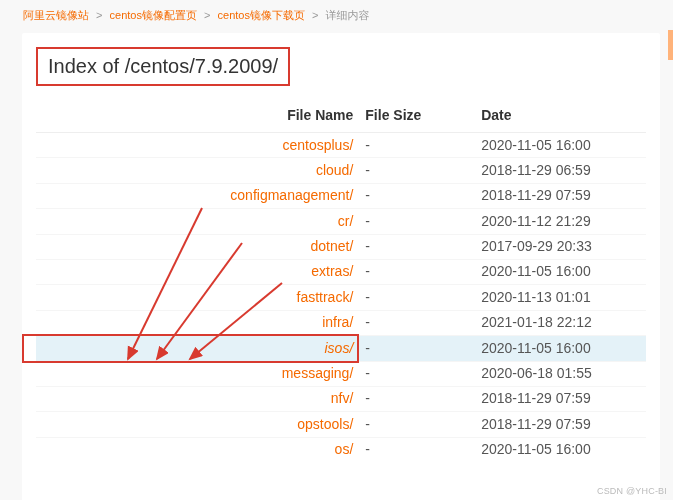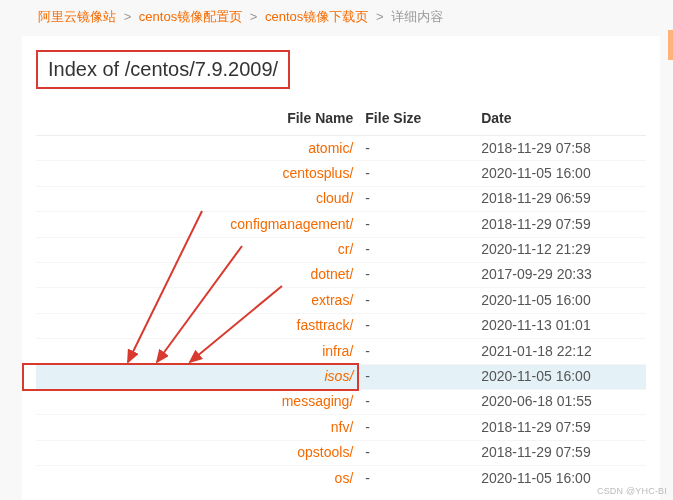--- a/index.html
+++ b/index.html
@@ -6,22 +6,22 @@
   body {
     font-family: -apple-system, BlinkMacSystemFont, "Segoe UI", Arial, sans-serif;
     background: #f8f8f8;
     width: 673px;
     height: 500px;
     overflow: hidden;
     font-size: 13px;
     color: #333;
   }
   .breadcrumb {
-    padding: 8px 10px 8px 38px;
-    font-size: 13px;
+    padding: 8px 10px 8px 23px;
+    font-size: 11px;
   }
   .breadcrumb a { color: #f56a00; text-decoration: none; }
   .breadcrumb .sep { color: #999; margin: 0 4px; }
   .breadcrumb .current { color: #999; }
   .card {
     background: #fff;
     margin: 2px 13px 0 22px;
     padding: 14px 14px 4px 14px;
     border-radius: 2px;
     position: relative;
@@ -107,25 +107,20 @@
   <table>
     <thead>
       <tr>
         <th>File Name</th>
         <th>File Size</th>
         <th>Date</th>
       </tr>
     </thead>
     <tbody id="rows-body">
         <tr>
-          <td class="fname"><a href="#">atomic/</a></td>
-          <td class="fsize">-</td>
-          <td class="fdate">2018-11-29 07:58</td>
-        </tr>
-        <tr>
           <td class="fname"><a href="#">centosplus/</a></td>
           <td class="fsize">-</td>
           <td class="fdate">2020-11-05 16:00</td>
         </tr>
         <tr>
           <td class="fname"><a href="#">cloud/</a></td>
           <td class="fsize">-</td>
           <td class="fdate">2018-11-29 06:59</td>
         </tr>
         <tr>

